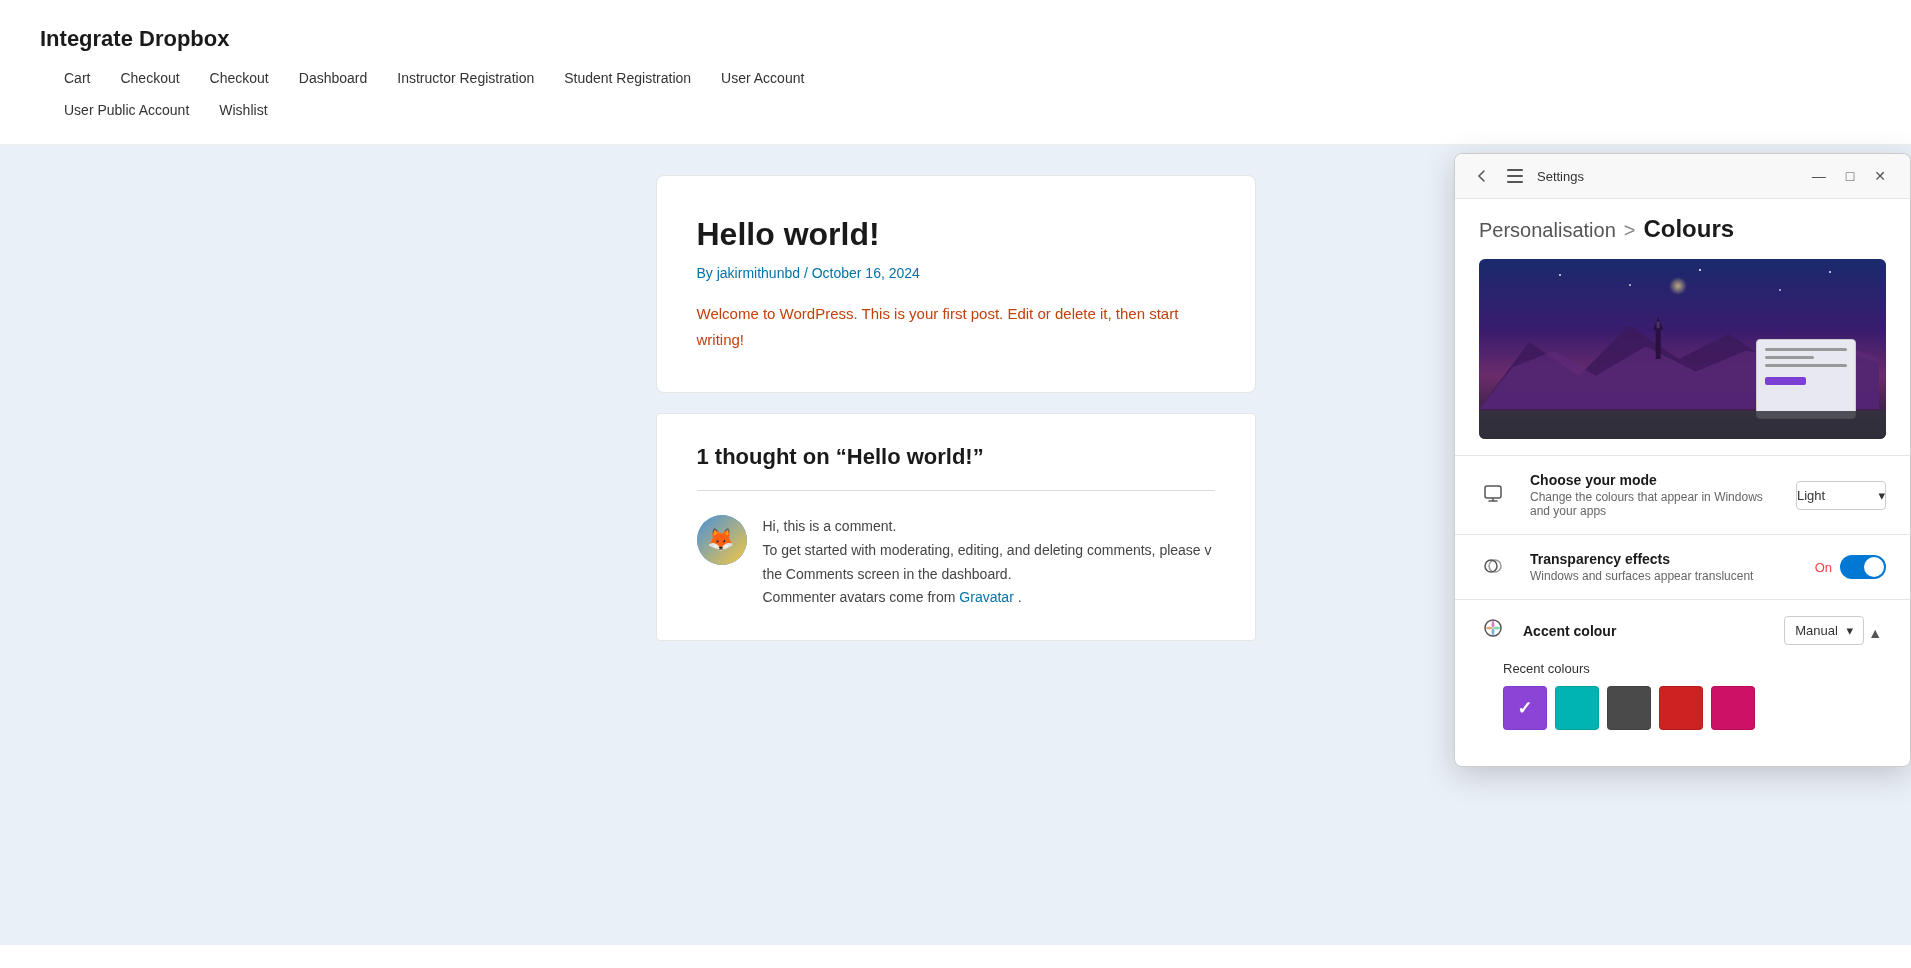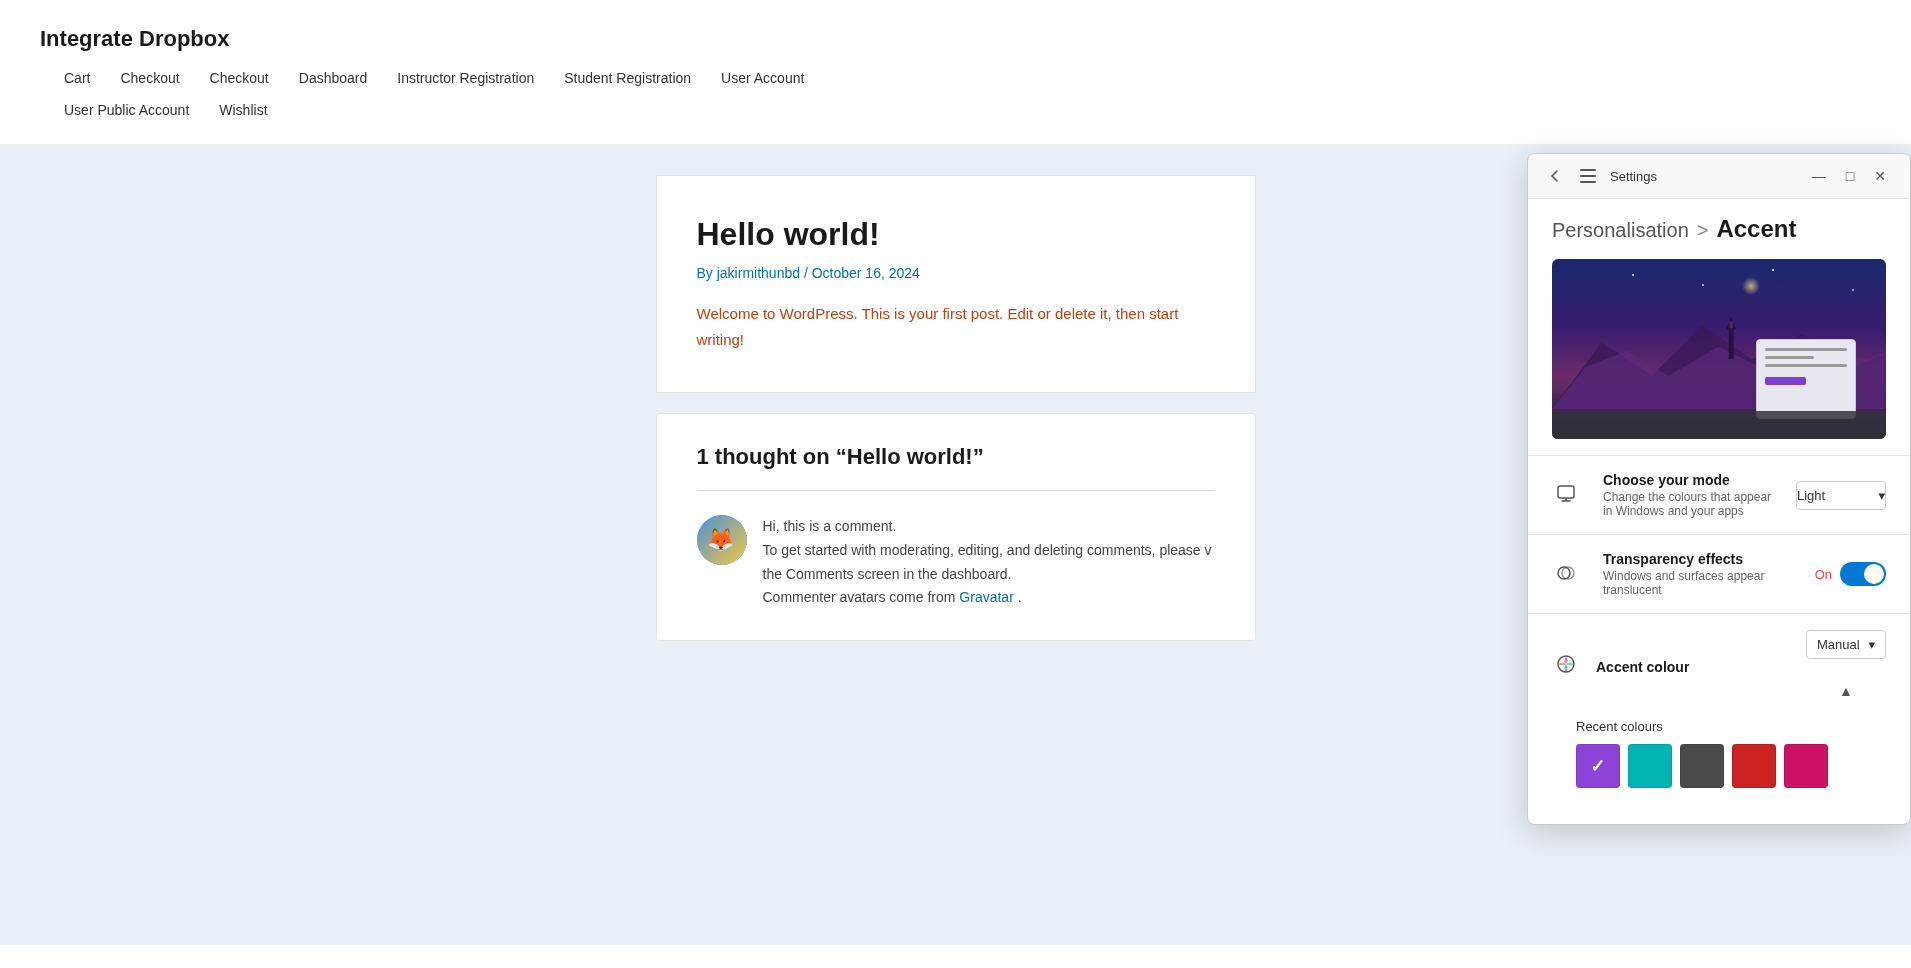--- a/index.html
+++ b/index.html
@@ -13,21 +13,21 @@
 
     .wp-nav { display: flex; gap: 30px; flex-wrap: wrap; margin-bottom: 0; margin-left: 24px; }
     .wp-nav-item { color: #333; font-size: 14px; text-decoration: none; cursor: pointer; }
 
     .wp-nav-row2 { display: flex; gap: 30px; margin-top: 16px; }
 
     .wp-content { background: #eaf0f7; padding: 30px 0; min-height: 800px; display: flex; justify-content: center; }
 
     .wp-main { max-width: 640px; width: 100%; margin: 0 auto; padding: 0 20px; }
 
-    .wp-post-card { background: #fff; border-radius: 0; padding: 40px; margin-bottom: 20px; border: 1px solid #e5e5e5; }
+    .wp-post-card { background: #fff; border-radius: 8px; padding: 40px; margin-bottom: 20px; border: 1px solid #e5e5e5; }
     .wp-post-title { font-size: 32px; font-weight: 700; color: #1a1a1a; margin-bottom: 12px; }
     .wp-post-meta { color: #0073aa; font-size: 14px; margin-bottom: 20px; }
     .wp-post-excerpt { color: #c2410c; font-size: 15px; line-height: 1.7; }
 
     .wp-comments-card { background: #fff; border-radius: 4px; padding: 30px 40px; margin-bottom: 20px; border: 1px solid #e5e5e5; }
     .wp-comments-title { font-size: 22px; font-weight: 700; color: #1a1a1a; margin-bottom: 20px; }
     .wp-comments-divider { border: none; border-top: 1px solid #ddd; margin-bottom: 24px; }
 
     .wp-comment { display: flex; gap: 16px; }
     .wp-avatar { width: 50px; height: 50px; border-radius: 50%; background: #4a90d9; display: flex; align-items: center; justify-content: center; flex-shrink: 0; overflow: hidden; }
@@ -38,21 +38,21 @@
     .wp-commenter-name { color: #0073aa; font-size: 15px; font-weight: 600; }
     .wp-comment-date { color: #0073aa; font-size: 14px; }
     .wp-comment-text { color: #444; font-size: 14px; line-height: 1.7; }
     .wp-comment-text a { color: #0073aa; }
 
     
     .settings-window {
       position: absolute;
       top: 153px;
       right: 0;
-      width: 384px;
+      width: 457px;
       background: #fff;
       border: 1px solid #ccc;
       border-radius: 8px;
       box-shadow: 0 8px 32px rgba(0,0,0,0.18);
       z-index: 100;
     }
 
     .settings-titlebar {
       display: flex;
       align-items: center;
@@ -169,21 +169,21 @@
       padding: 16px 24px;
     }
     .accent-header {
       display: flex;
       align-items: center;
       gap: 16px;
     }
     .accent-icon { font-size: 20px; color: #555; width: 28px; text-align: center; flex-shrink: 0; }
     .accent-title-area { flex: 1; }
     .accent-title { font-size: 14px; font-weight: 600; color: #1a1a1a; }
-    .accent-controls { display: flex; align-items: center; gap: 20px; flex-direction: column; }
+    .accent-controls { display: flex; align-items: flex-end; gap: 0; }
     .accent-dropdown-btn {
       display: flex; align-items: center; gap: 6px;
       background: #fff; border: 1px solid #ccc; border-radius: 4px;
       padding: 6px 10px; cursor: pointer; font-size: 13px; color: #333;
       min-width: 80px; justify-content: space-between;
     }
     .accent-expand-btn {
       background: none; border: none; cursor: pointer; color: #555; font-size: 14px; padding: 4px;
     }
 
@@ -288,21 +288,21 @@
     <div class="titlebar-controls">
       <button class="titlebar-btn">—</button>
       <button class="titlebar-btn">□</button>
       <button class="titlebar-btn titlebar-close">✕</button>
     </div>
   </div>
 
   <div class="settings-breadcrumb">
     <span class="breadcrumb-parent">Personalisation</span>
     <span class="breadcrumb-sep">&gt;</span>
-    <span class="breadcrumb-current">Accent</span>
+    <span class="breadcrumb-current">Colours</span>
   </div>
 
   <div class="settings-wallpaper-preview">
 
     <div class="star" style="top:15px;left:80px;opacity:0.9;"></div>
     <div class="star" style="top:25px;left:150px;opacity:0.8;"></div>
     <div class="star" style="top:10px;left:220px;opacity:1;"></div>
     <div class="star" style="top:30px;left:300px;opacity:0.7;"></div>
     <div class="star" style="top:12px;left:350px;opacity:0.9;"></div>
 

